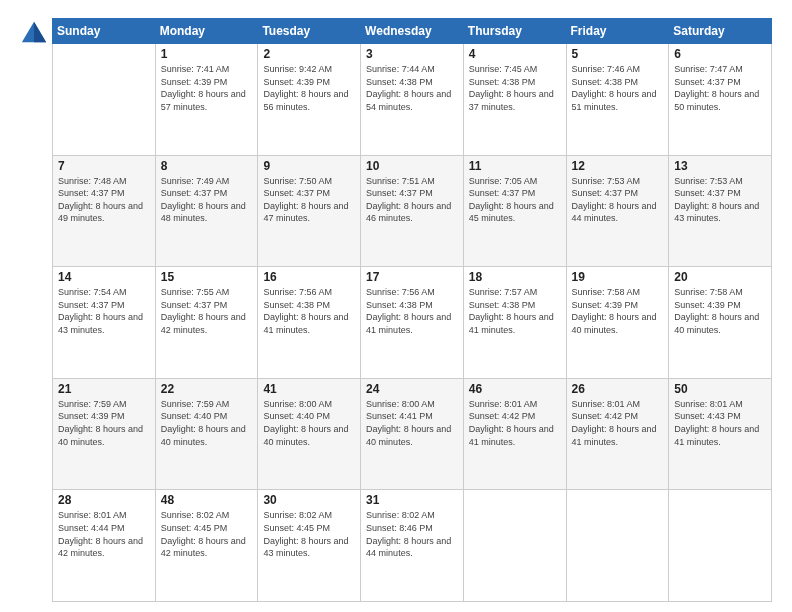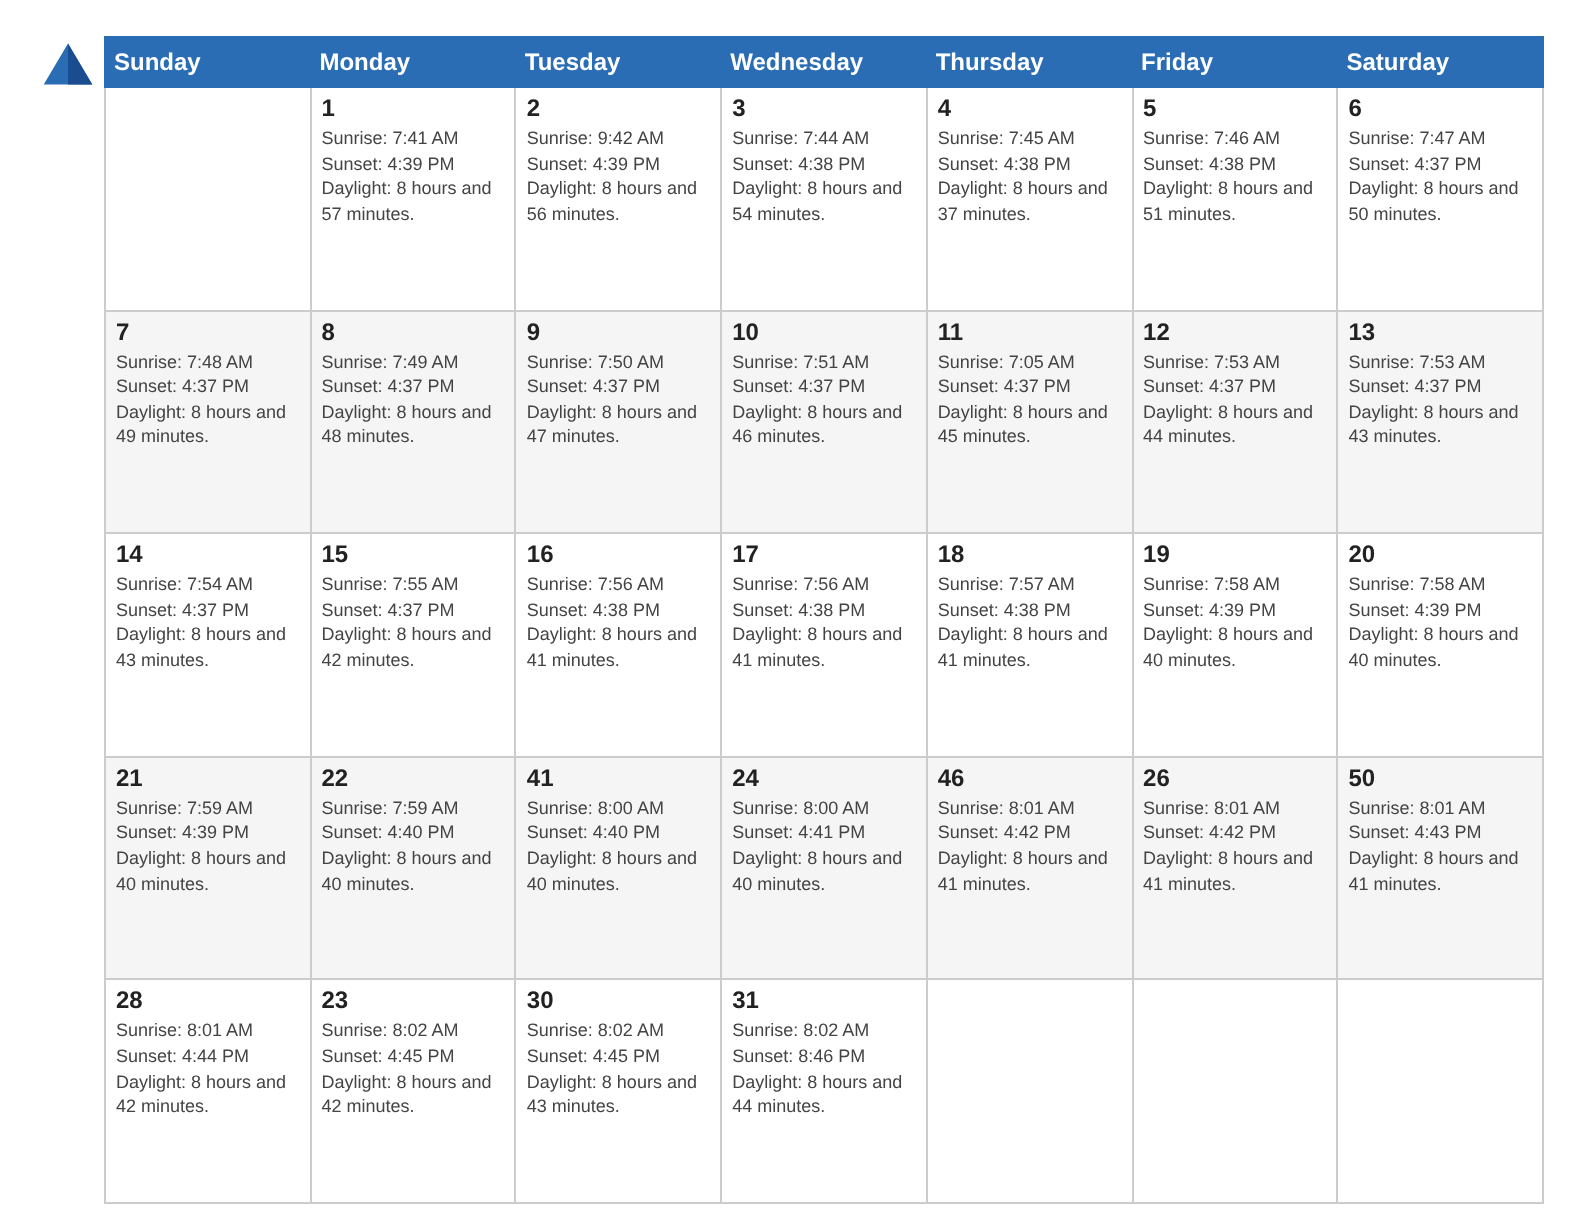--- a/index.html
+++ b/index.html
@@ -369,21 +369,21 @@
         <tr class="row-white">
           <td>
         <span class="day-number">28</span>
         <div class="cell-text">
           <span>Sunrise: 8:01 AM</span><br>
           <span>Sunset: 4:44 PM</span><br>
           <span>Daylight: 8 hours and 42 minutes.</span>
         </div>
       </td>
           <td>
-        <span class="day-number">23</span>
+        <span class="day-number">48</span>
         <div class="cell-text">
           <span>Sunrise: 8:02 AM</span><br>
           <span>Sunset: 4:45 PM</span><br>
           <span>Daylight: 8 hours and 42 minutes.</span>
         </div>
       </td>
           <td>
         <span class="day-number">30</span>
         <div class="cell-text">
           <span>Sunrise: 8:02 AM</span><br>

